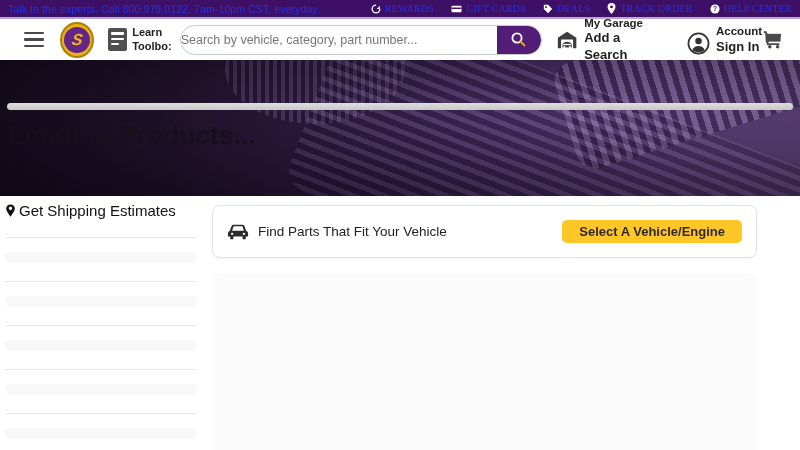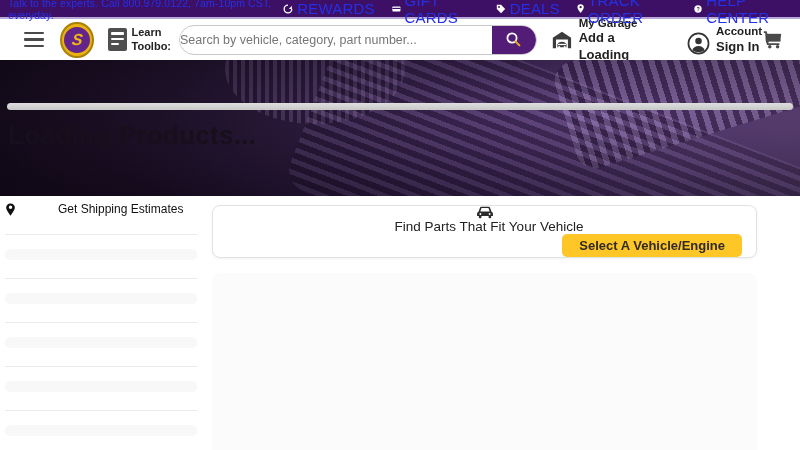--- a/index.html
+++ b/index.html
@@ -7,21 +7,21 @@
               font-family:"Liberation Sans", sans-serif; }
 
   
   .topbar { position:relative; height:19px; background:#3d1066;
             border-bottom:2px solid #b7a8d8; display:flex; align-items:center;
             padding:8px 8px; }
   .topbar-phone { color:#2430e8; font-size:10.5px; letter-spacing:.1px; }
   .topbar-links { margin-left:auto; display:flex; align-items:center; gap:17px; }
   .toplink { display:flex; align-items:center; gap:4px; cursor:pointer; }
   .toplink svg { display:block; }
-  .toplink span { color:#2430e8; font-size:15px; letter-spacing:.2px; }
+  .toplink span { color:#2430e8; font-size:10px; letter-spacing:.2px;font-family:Liberation Serif, serif; }
 
   
   .header { height:41px; background:#fff; display:flex; align-items:center; }
   .hamburger { width:22px; margin-left:24px; display:flex; flex-direction:column;
                gap:4px; cursor:pointer; }
   .hamburger i { display:block; height:2.5px; background:#4a4a4a; border-radius:1px; }
   .logo { width:36px; height:36px; margin-left:16px; border-radius:50%;
           background:#e9b212; border:2px solid #a98105; display:flex;
           align-items:center; justify-content:center; cursor:pointer; }
   .logo-inner { width:26px; height:26px; border-radius:50%; background:#63258c;
@@ -76,30 +76,30 @@
                 rgba(18,8,26,.55) 90%); }
   .loading-bar { position:absolute; left:7px; right:7px; top:43px; height:7px;
      border-radius:3.5px; background:linear-gradient(#dedede,#c7c7c7); z-index:3; }
   .loading-text { position:absolute; left:8px; top:60px; z-index:3;
      font-size:26px; font-weight:700; color:#17101c; letter-spacing:.3px; }
 
   
   .content { position:relative; height:250px; background:#fff; }
   .sidebar { position:absolute; left:5px; top:6px; width:192px; }
   .ship-row { display:flex; align-items:center; gap:3px; cursor:pointer; }
-  .ship-row span { font-size:12px; color:#111;margin-left:39px; }
+  .ship-row span { font-size:15px; color:#111; }
   .side-divider { border-top:1px solid #eaeaea; margin-top:16px; }
   .skel-bar { height:11px; border-radius:5.5px; background:#f8f8f8; margin-top:14px; }
   .skel-group .side-divider { margin-top:18px; }
   .skel-group:first-of-type .side-divider { margin-top:16px; }
 
   .main-col { position:absolute; left:212px; top:9px; width:545px; }
   .fit-card { height:53px; background:#fff; border:1px solid #e2e2e2; border-radius:8px;
      box-shadow:0 1px 3px rgba(0,0,0,.05); display:flex; align-items:center;
-     padding:0 14px;flex-direction:column; }
+     padding:0 14px; }
   .fit-label { margin-left:9px; font-size:13.5px; color:#222; }
   .fit-btn { margin-left:auto; background:#ffc627; color:#2f2a24; border:none;
      border-radius:5px; padding:4px 17px; font-size:13px; font-weight:700;
      font-family:"Liberation Sans",sans-serif; cursor:pointer; }
   .skel-box { margin-top:15px; height:190px; background:#fbfbfb; border-radius:8px; }
 </style>
 </head>
 <body>
 
 <div class="topbar">
@@ -188,21 +188,21 @@
   <div class="hdr-item garage">
     <svg width="24" height="24" viewBox="0 0 24 24">
       <path d="M2 9.5 L12 3 L22 9.5 V21 H18.5 V11.5 H5.5 V21 H2 Z" fill="#3c3c3c"></path>
       <path d="M7 17 q1 -3 5 -3 q4 0 5 3 v3 H7 Z" fill="#3c3c3c"></path>
       <circle cx="9" cy="19.6" r="1.1" fill="#fff"></circle>
       <circle cx="15" cy="19.6" r="1.1" fill="#fff"></circle>
       <rect x="7.6" y="16.2" width="8.8" height="1.4" fill="#fff"></rect>
     </svg>
     <div class="hdr-text">
       <span>My Garage</span>
-      <span class="big">Add a Loading</span>
+      <span class="big">Add a Search</span>
     </div>
   </div>
 
   <div class="hdr-item account">
     <svg width="23" height="23" viewBox="0 0 24 24">
       <circle cx="12" cy="12" r="10.5" fill="none" stroke="#333" stroke-width="1.8"></circle>
       <circle cx="12" cy="9.3" r="3.4" fill="#333"></circle>
       <path d="M5.5 19 q2 -4.4 6.5 -4.4 q4.5 0 6.5 4.4 a10.5 10.5 0 0 1 -13 0 Z" fill="#333"></path>
     </svg>
     <div class="hdr-text">

